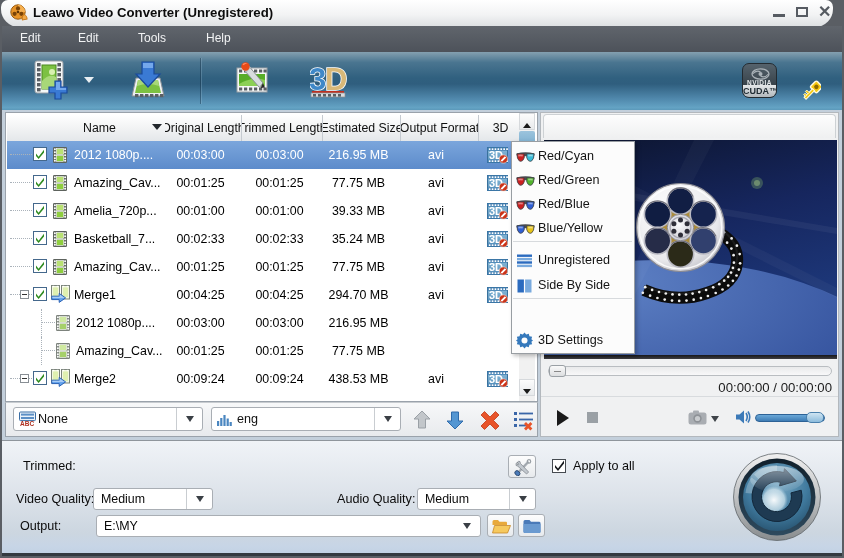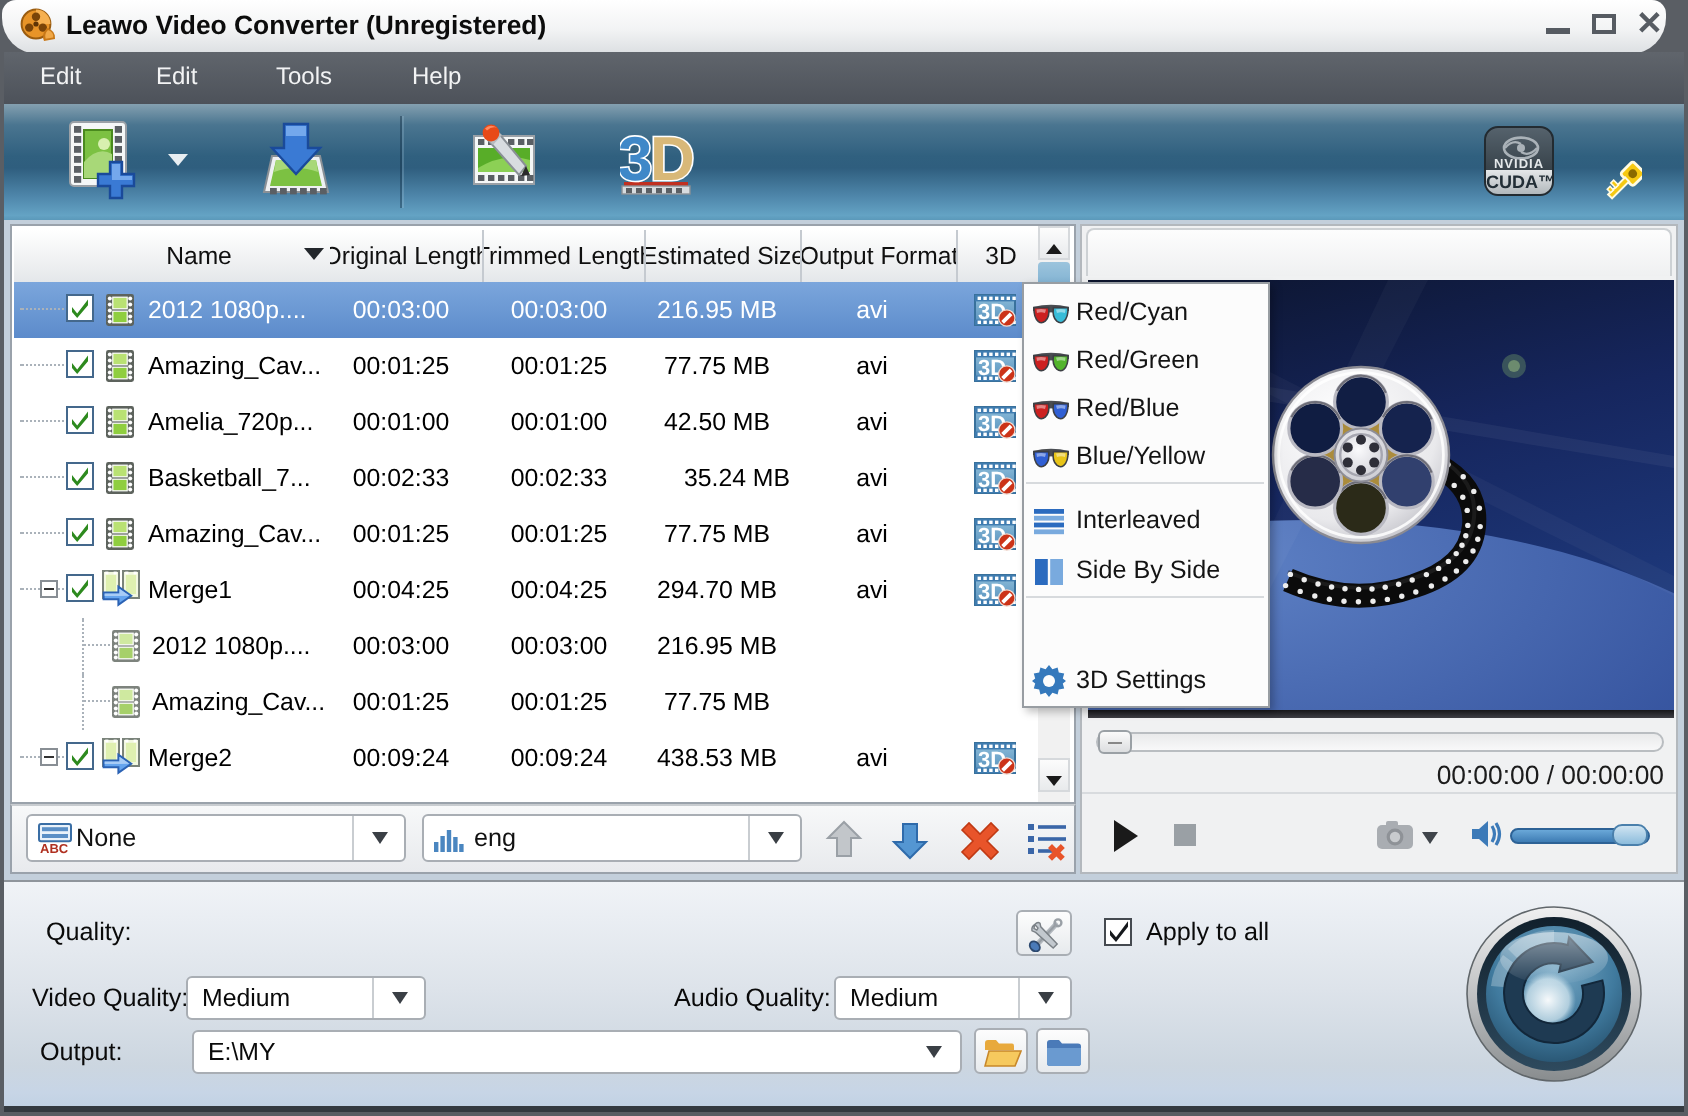--- a/index.html
+++ b/index.html
@@ -334,21 +334,21 @@
           <circle cx="1.9" cy="8.2" r="1" fill="#fff"></circle>
           <circle cx="12.1" cy="8.2" r="1" fill="#fff"></circle>
           <circle cx="1.9" cy="11.2" r="1" fill="#fff"></circle>
           <circle cx="12.1" cy="11.2" r="1" fill="#fff"></circle>
           <circle cx="1.9" cy="13.8" r="1" fill="#fff"></circle>
           <circle cx="12.1" cy="13.8" r="1" fill="#fff"></circle>
         </svg>
         <span class="abs rowtxt" style="left:67px;">Amelia_720p...</span>
         <span class="abs cval" style="left:155px;width:77px;">00:01:00</span>
         <span class="abs cval" style="left:232px;width:81px;">00:01:00</span>
-        <span class="abs cval" style="left:313px;width:77px;">42.50 MB</span>
+        <span class="abs cval" style="left:313px;width:77px;">39.33 MB</span>
         <span class="abs cval" style="left:390px;width:78px;">avi</span>
         <svg class="abs" style="left:480px;top:6px;" width="22" height="17" viewBox="0 0 22 17">
           <rect x="0.5" y="0.5" width="20" height="15" fill="url(#g3d)" stroke="#39719c" stroke-width="1"></rect>
           <rect x="0.5" y="0.5" width="20" height="3.2" fill="#3f7cb0"></rect>
           <rect x="0.5" y="12.8" width="20" height="2.7" fill="#3f7cb0"></rect>
           <rect x="1.8" y="1.3" width="1.7" height="1.7" fill="#fff"></rect>
           <rect x="4.7" y="1.3" width="1.7" height="1.7" fill="#fff"></rect>
           <rect x="7.6" y="1.3" width="1.7" height="1.7" fill="#fff"></rect>
           <rect x="10.5" y="1.3" width="1.7" height="1.7" fill="#fff"></rect>
           <rect x="13.4" y="1.3" width="1.7" height="1.7" fill="#fff"></rect>
@@ -384,21 +384,21 @@
           <circle cx="1.9" cy="8.2" r="1" fill="#fff"></circle>
           <circle cx="12.1" cy="8.2" r="1" fill="#fff"></circle>
           <circle cx="1.9" cy="11.2" r="1" fill="#fff"></circle>
           <circle cx="12.1" cy="11.2" r="1" fill="#fff"></circle>
           <circle cx="1.9" cy="13.8" r="1" fill="#fff"></circle>
           <circle cx="12.1" cy="13.8" r="1" fill="#fff"></circle>
         </svg>
         <span class="abs rowtxt" style="left:67px;">Basketball_7...</span>
         <span class="abs cval" style="left:155px;width:77px;">00:02:33</span>
         <span class="abs cval" style="left:232px;width:81px;">00:02:33</span>
-        <span class="abs cval" style="left:323px;width:77px;">35.24 MB</span>
+        <span class="abs cval" style="left:313px;width:77px;">35.24 MB</span>
         <span class="abs cval" style="left:390px;width:78px;">avi</span>
         <svg class="abs" style="left:480px;top:6px;" width="22" height="17" viewBox="0 0 22 17">
           <rect x="0.5" y="0.5" width="20" height="15" fill="url(#g3d)" stroke="#39719c" stroke-width="1"></rect>
           <rect x="0.5" y="0.5" width="20" height="3.2" fill="#3f7cb0"></rect>
           <rect x="0.5" y="12.8" width="20" height="2.7" fill="#3f7cb0"></rect>
           <rect x="1.8" y="1.3" width="1.7" height="1.7" fill="#fff"></rect>
           <rect x="4.7" y="1.3" width="1.7" height="1.7" fill="#fff"></rect>
           <rect x="7.6" y="1.3" width="1.7" height="1.7" fill="#fff"></rect>
           <rect x="10.5" y="1.3" width="1.7" height="1.7" fill="#fff"></rect>
           <rect x="13.4" y="1.3" width="1.7" height="1.7" fill="#fff"></rect>
@@ -854,41 +854,41 @@
     <span class="mtxt">Blue/Yellow</span>
     </div>
   <div class="abs msep" style="top:241px;"></div>
   <div class="abs mi" style="top:249px;">
     <svg style="position:absolute;left:6px;top:5px;" width="16" height="14" viewBox="0 0 16 14">
         <rect x="0" y="0.5" width="15" height="2.4" fill="#2b6bbf"></rect>
         <rect x="0" y="3.9" width="15" height="2.4" fill="#79aade"></rect>
         <rect x="0" y="7.3" width="15" height="2.4" fill="#2b6bbf"></rect>
         <rect x="0" y="10.7" width="15" height="2.4" fill="#79aade"></rect>
       </svg>
-    <span class="mtxt">Interleaved</span>
+    <span class="mtxt">Unregistered</span>
     </div>
   <div class="abs mi" style="top:274px;">
     <svg style="position:absolute;left:6px;top:5px;" width="16" height="14" viewBox="0 0 16 14">
         <rect x="0.5" y="0.5" width="6.4" height="13" fill="#2b6bbf"></rect>
         <rect x="8.1" y="0.5" width="6.4" height="13" fill="#79aade"></rect>
       </svg>
     <span class="mtxt">Side By Side</span>
     </div>
   <div class="abs msep" style="top:298px;"></div>
   <div class="abs mi" style="top:329px;">
     <svg style="position:absolute;left:5px;top:3px;" width="17" height="17" viewBox="0 0 17 17">
         <path d="M8.5 0.5 L10.2 2.6 L12.8 1.7 L13.4 4.3 L16.1 4.7 L15.4 7.2 L17 8.5 L15.4 9.8 L16.1 12.3 L13.4 12.7 L12.8 15.3 L10.2 14.4 L8.5 16.5 L6.8 14.4 L4.2 15.3 L3.6 12.7 L0.9 12.3 L1.6 9.8 L0 8.5 L1.6 7.2 L0.9 4.7 L3.6 4.3 L4.2 1.7 L6.8 2.6 Z" fill="#3579bc"></path>
         <circle cx="8.5" cy="8.5" r="3" fill="#fdfdfd"></circle>
       </svg>
     <span class="mtxt">3D Settings</span>
     </div>
 
   <div class="abs" id="botpanel"></div>
 
-  <span class="abs blabel" style="left:23px;top:459px;">Quality:</span>
+  <span class="abs blabel" style="left:23px;top:459px;">Trimmed:</span>
   <div class="abs btncell" style="left:508px;top:455px;width:28px;height:23px;">
     <svg style="position:absolute;left:5px;top:3px;" width="18" height="17" viewBox="0 0 18 17">
       <path d="M4.2 13.6 L13.8 3.4" stroke="#b0b6bc" stroke-width="2.6" stroke-linecap="round"></path>
       <path d="M4.2 13.6 L13.8 3.4" stroke="#888e94" stroke-width="1" stroke-linecap="round" opacity="0.6"></path>
       <circle cx="15" cy="2.4" r="1.7" fill="none" stroke="#9aa0a6" stroke-width="1.2"></circle>
       <ellipse cx="3.4" cy="14.2" rx="2.8" ry="2.2" fill="#4a7ab8" stroke="#2c486e" stroke-width="0.9" transform="rotate(45 3.4 14.2)"></ellipse>
       <path d="M3.4 3.2 Q1.6 4.4 2 6.4 L3.8 7.2 L12.6 15 L14.6 13 L6.4 4.4 L6 2.6 Q4.8 1.6 3.4 3.2 L5 5 L4.4 6 L3 5.2 Z" fill="#c2c8ce" stroke="#7a8086" stroke-width="0.7"></path>
     </svg>
   </div>
   <span class="abs" style="left:552px;top:459px;width:14px;height:14px;background:#fff;border:1px solid #454a50;">

